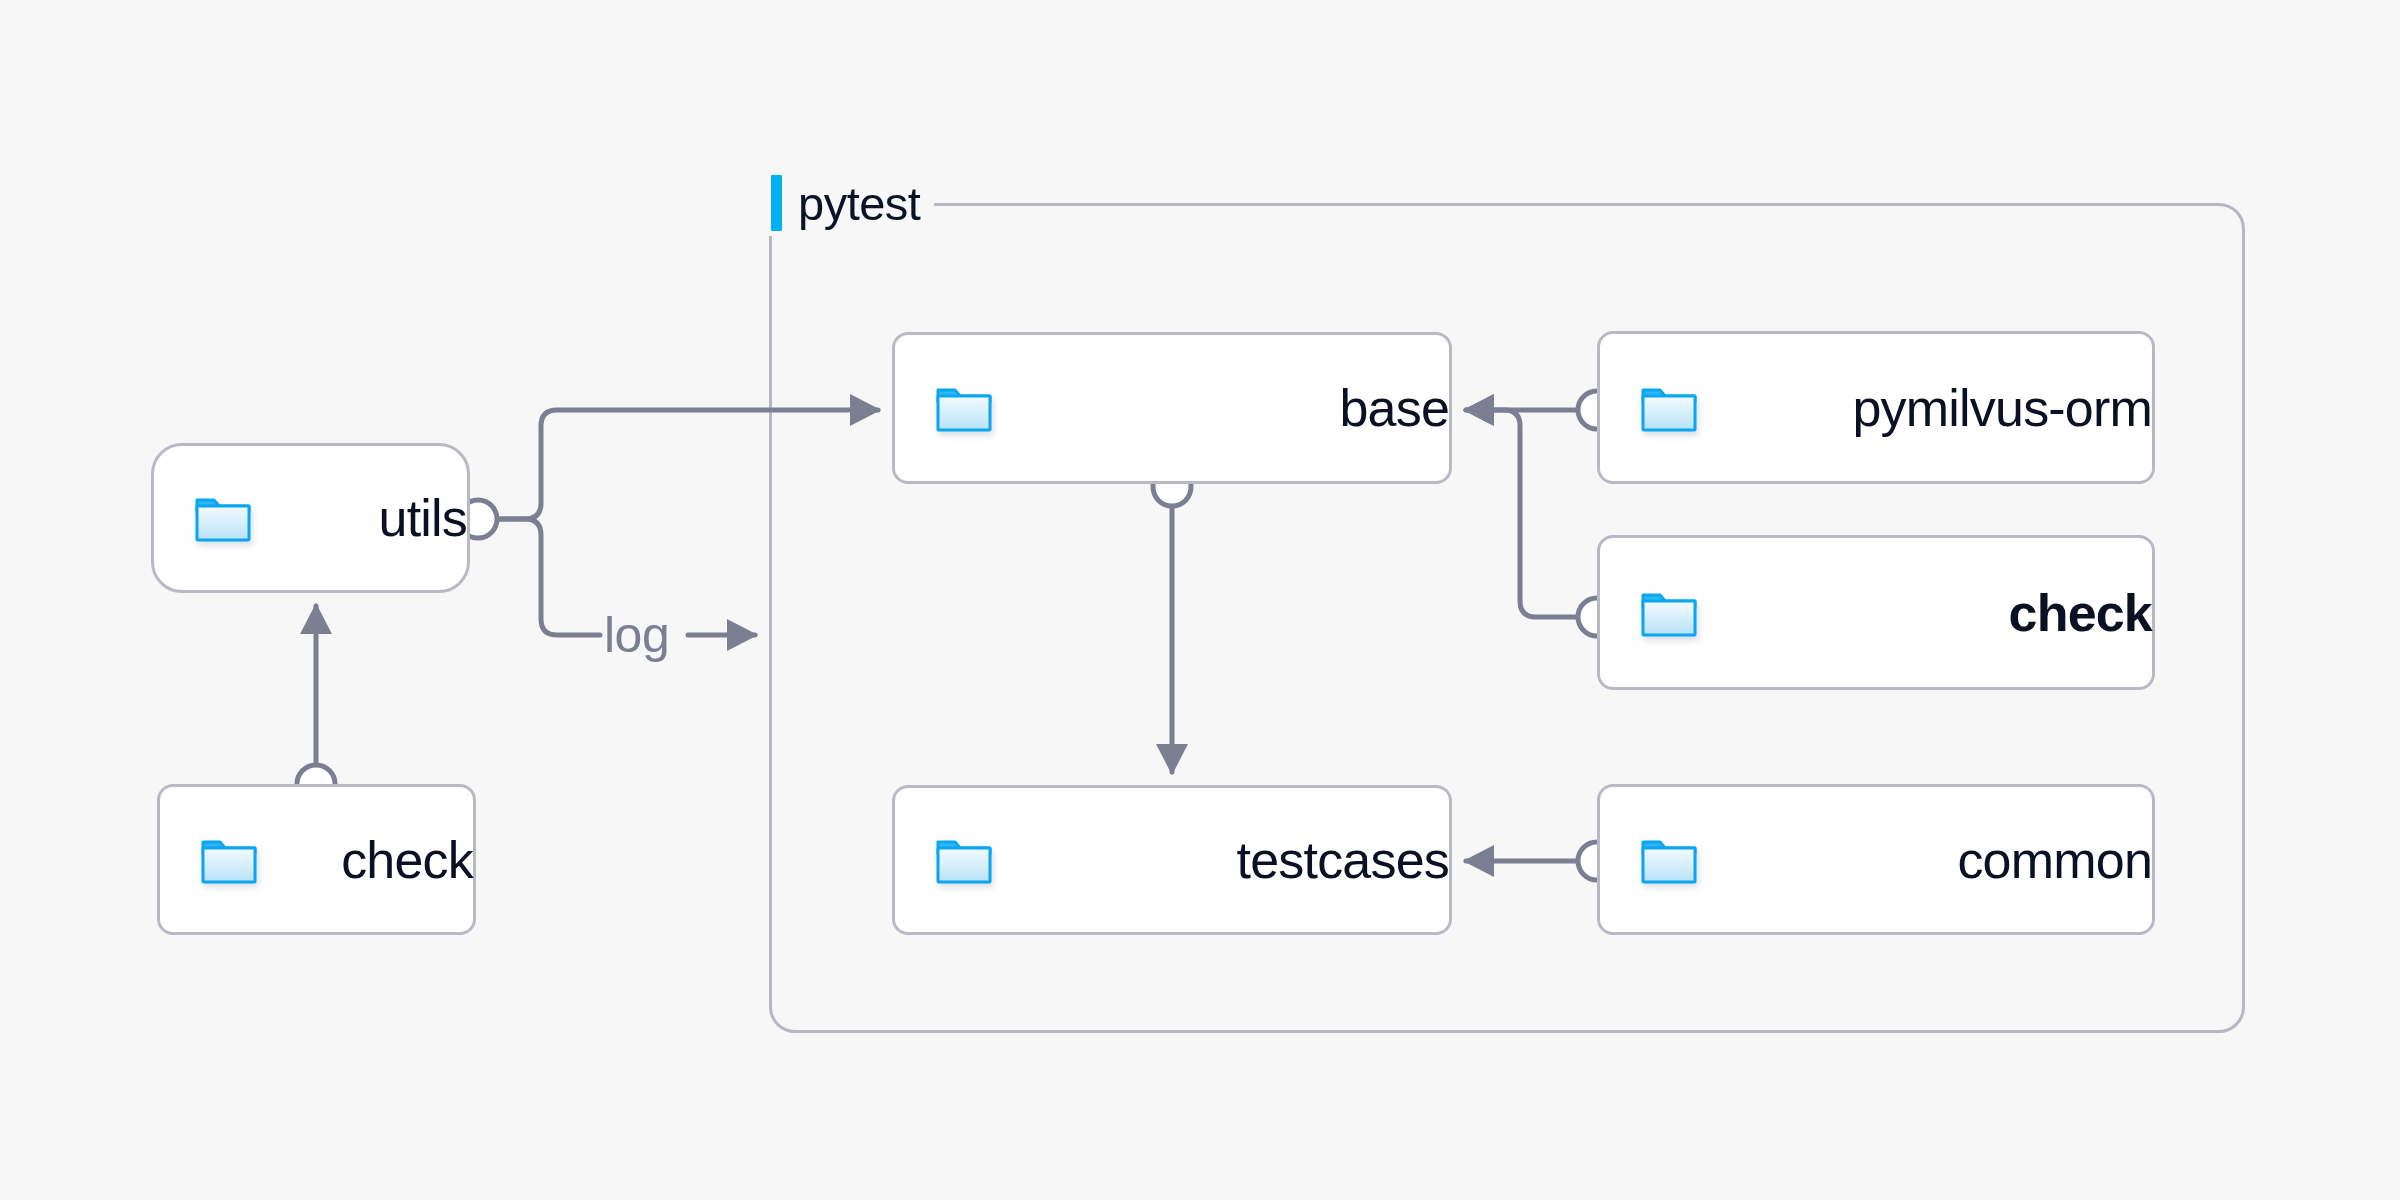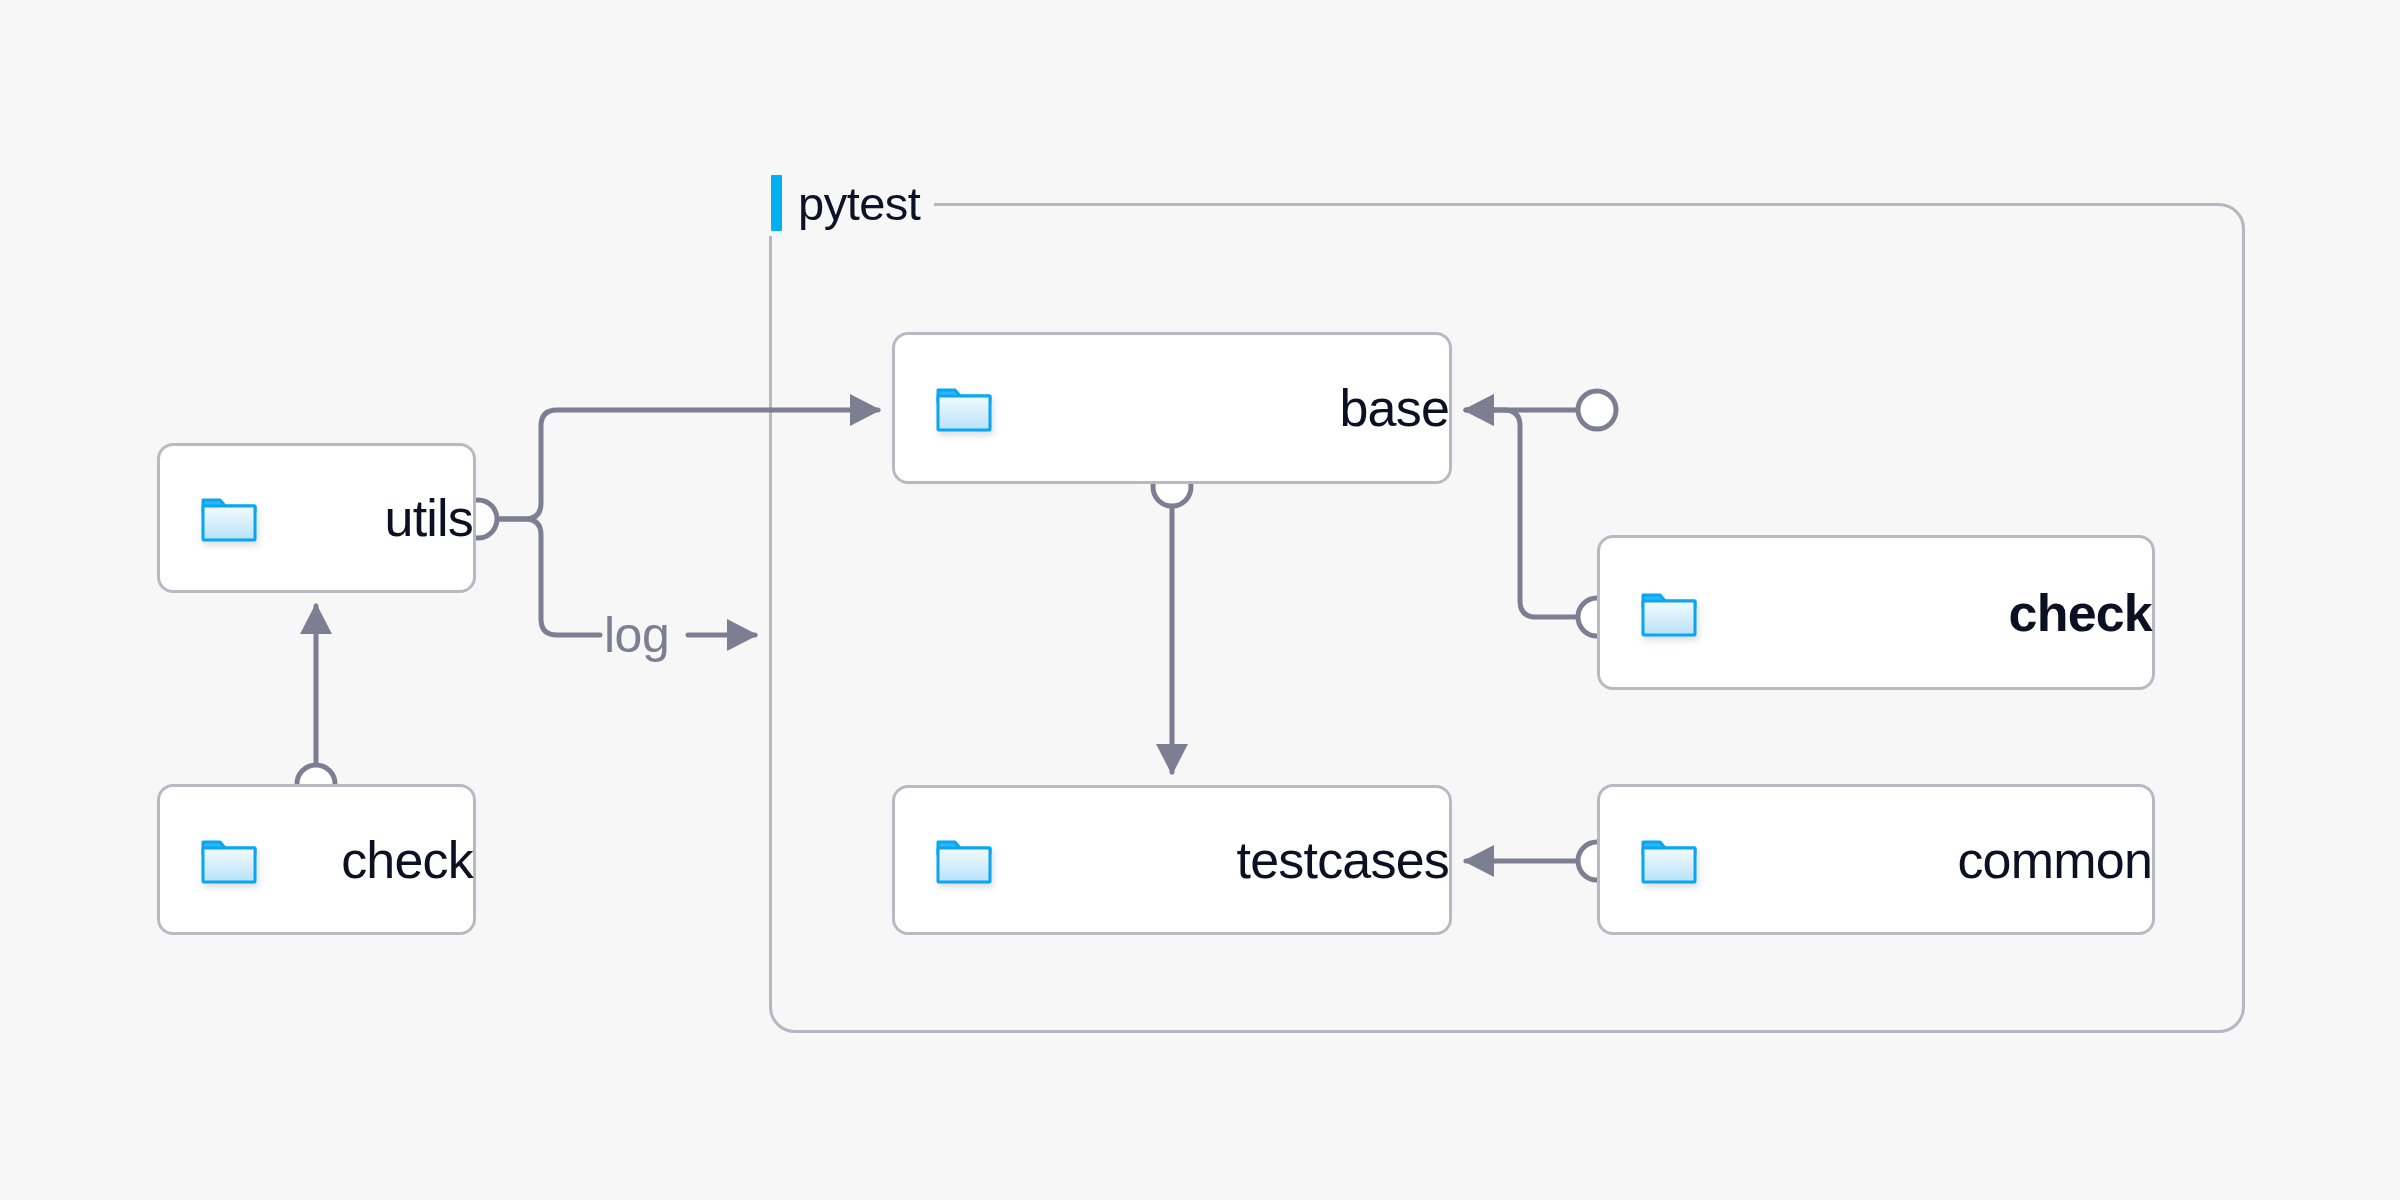--- a/index.html
+++ b/index.html
@@ -149,21 +149,21 @@
 
     <circle class="port" cx="1597" cy="410" r="19"></circle>
     <circle class="port" cx="1597" cy="617" r="19"></circle>
 
     <path class="wire" d="M 1578,861 L 1466,861" marker-end="url(#arrowhead)"></path>
     <circle class="port" cx="1597" cy="861" r="19"></circle>
   </svg>
 
   <div class="edge-label" id="edge-label-log" style="left:604px; top:610px;">log</div>
 
-  <div class="node" id="node-utils" style="left: 157px; top: 443px; width: 319px; height: 150px;">
+  <div class="node" id="node-utils" style="left: 151px; top: 443px; width: 319px; height: 150px; border-radius: 31px;">
     <svg class="folder-icon" viewBox="0 0 58 50">
       <defs>
         <linearGradient id="fgrad-utils" x1="0" y1="0" x2="0" y2="1">
           <stop offset="0%" stop-color="#f3fbff"></stop>
           <stop offset="100%" stop-color="#b9e2f8"></stop>
         </linearGradient>
       </defs>
       <path d="M3,7 h17 l5,6 h30 v6 H3 Z" fill="#2bb8f5" stroke="#0aa6ef" stroke-width="3" stroke-linejoin="round"></path>
       <rect x="3" y="13" width="52" height="34" rx="1" fill="url(#fgrad-utils)" stroke="#0aa6ef" stroke-width="3"></rect>
     </svg>
@@ -205,20 +205,33 @@
           <stop offset="0%" stop-color="#f3fbff"></stop>
           <stop offset="100%" stop-color="#b9e2f8"></stop>
         </linearGradient>
       </defs>
       <path d="M3,7 h17 l5,6 h30 v6 H3 Z" fill="#2bb8f5" stroke="#0aa6ef" stroke-width="3" stroke-linejoin="round"></path>
       <rect x="3" y="13" width="52" height="34" rx="1" fill="url(#fgrad-testcases)" stroke="#0aa6ef" stroke-width="3"></rect>
     </svg>
     <span class="node-label">testcases</span>
   </div>
 
+  <div class="node" id="node-pymilvus-orm" style="left: 1597px; top: 331px; width: 558px; height: 153px;">
+    <svg class="folder-icon" viewBox="0 0 58 50">
+      <defs>
+        <linearGradient id="fgrad-pymilvus" x1="0" y1="0" x2="0" y2="1">
+          <stop offset="0%" stop-color="#f3fbff"></stop>
+          <stop offset="100%" stop-color="#b9e2f8"></stop>
+        </linearGradient>
+      </defs>
+      <path d="M3,7 h17 l5,6 h30 v6 H3 Z" fill="#2bb8f5" stroke="#0aa6ef" stroke-width="3" stroke-linejoin="round"></path>
+      <rect x="3" y="13" width="52" height="34" rx="1" fill="url(#fgrad-pymilvus)" stroke="#0aa6ef" stroke-width="3"></rect>
+    </svg>
+    <span class="node-label">pymilvus-orm</span>
+  </div>
 
   <div class="node" id="node-check" style="left: 1597px; top: 535px; width: 558px; height: 155px; font-weight: bold;">
     <svg class="folder-icon" viewBox="0 0 58 50">
       <defs>
         <linearGradient id="fgrad-check" x1="0" y1="0" x2="0" y2="1">
           <stop offset="0%" stop-color="#f3fbff"></stop>
           <stop offset="100%" stop-color="#b9e2f8"></stop>
         </linearGradient>
       </defs>
       <path d="M3,7 h17 l5,6 h30 v6 H3 Z" fill="#2bb8f5" stroke="#0aa6ef" stroke-width="3" stroke-linejoin="round"></path>

